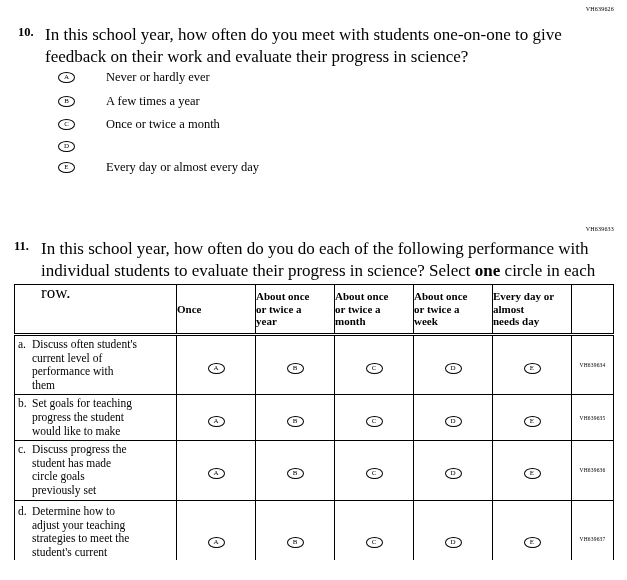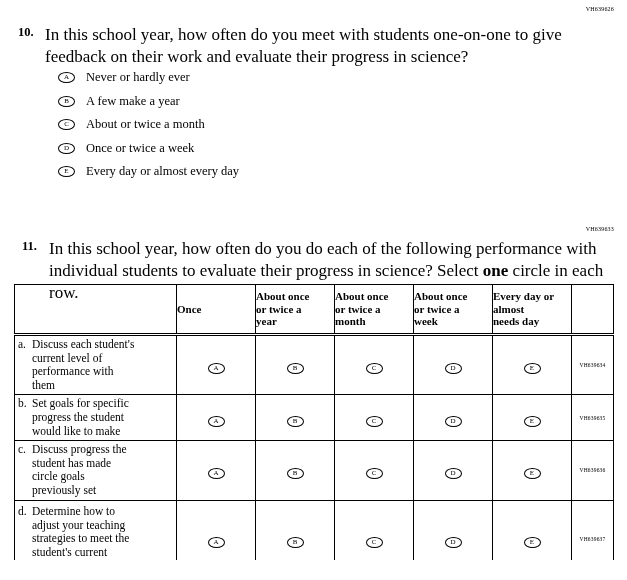--- a/index.html
+++ b/index.html
@@ -6,31 +6,31 @@
   html, body { background: #ffffff; }
   body { font-family: "Liberation Serif", serif; color: #000000; }
   .page { position: relative; width: 627px; height: 560px; background: #ffffff; overflow: hidden; }
 
   .tinycode { font-size: 6px; letter-spacing: 0.2px; }
   .code-q10 { position: absolute; top: 6px; right: 13px; }
   .code-q11 { position: absolute; top: 226px; right: 13px; }
 
   .question { position: absolute; display: flex; }
   .question-10 { top: 24px; left: 18px; }
-  .question-11 { top: 238px; left: 22px; }
+  .question-11 { top: 238px; left: 14px; }
   .qnum { font-weight: bold; width: 27px; flex: none; font-size: 12.5px; line-height: 1.3; }
   .qtext { font-size: 17px; line-height: 1.3; white-space: pre-line; }
 
   .options { position: absolute; top: 70px; left: 58px; }
   .option-row { display: flex; align-items: center; margin-bottom: 8.5px; }
   .bubble { display: inline-flex; align-items: center; justify-content: center;
             width: 17px; height: 11px; border: 1px solid #000; border-radius: 50%;
             font-size: 7px; line-height: 1; flex: none; background: #fff; cursor: pointer; }
   .option-row .bubble { margin-right: 11px; }
-  .option-label { font-size: 12.5px; }
+  .option-label { font-size: 12.5px; margin-left: 20px; }
 
   .q11-table { position: absolute; top: 284px; left: 14px; border-collapse: collapse; table-layout: fixed; }
   .q11-table td, .q11-table th { border: 1px solid #000; vertical-align: middle; }
   .q11-table th { font-size: 11px; font-weight: bold; text-align: left;
                   white-space: pre-line; line-height: 1.18; border-bottom: 3px double #000; }
   .col-label { width: 162px; }
   .col-opt { width: 79px; }
   .col-code { width: 42px; }
   .h-head { height: 50px; }
   .h-a { height: 56px; }
@@ -57,29 +57,28 @@
 feedback on their work and evaluate their progress in science?</div>
   </div>
 
   <div class="options">
     <div class="option-row">
       <span class="bubble">A</span>
       <span class="option-label">Never or hardly ever</span>
     </div>
     <div class="option-row">
       <span class="bubble">B</span>
-      <span class="option-label">A few make a year</span>
+      <span class="option-label">A few times a year</span>
     </div>
     <div class="option-row">
       <span class="bubble">C</span>
-      <span class="option-label">About or twice a month</span>
+      <span class="option-label">Once or twice a month</span>
     </div>
     <div class="option-row">
       <span class="bubble">D</span>
-      <span class="option-label">Once or twice a week</span>
     </div>
     <div class="option-row">
       <span class="bubble">E</span>
       <span class="option-label">Every day or almost every day</span>
     </div>
   </div>
 
   <div class="tinycode code-q11">VH639633</div>
 
   <div class="question question-11">
@@ -105,39 +104,39 @@
       <th class="col-opt">Every day or
 almost
 needs day</th>
       <th class="col-code"></th>
     </tr>
 
     <tr class="h-a">
       <td class="row-label-cell">
         <div class="row-label">
           <span class="row-letter">a.</span>
-          <span class="row-text">Discuss each student's
+          <span class="row-text">Discuss often student's
 current level of
 performance with
 them</span>
         </div>
       </td>
       <td class="bubble-cell"><span class="bubble">A</span></td>
       <td class="bubble-cell"><span class="bubble">B</span></td>
       <td class="bubble-cell"><span class="bubble">C</span></td>
       <td class="bubble-cell"><span class="bubble">D</span></td>
       <td class="bubble-cell"><span class="bubble">E</span></td>
       <td class="code-cell">VH639634</td>
     </tr>
 
     <tr class="h-b">
       <td class="row-label-cell">
         <div class="row-label">
           <span class="row-letter">b.</span>
-          <span class="row-text">Set goals for specific
+          <span class="row-text">Set goals for teaching
 progress the student
 would like to make</span>
         </div>
       </td>
       <td class="bubble-cell"><span class="bubble">A</span></td>
       <td class="bubble-cell"><span class="bubble">B</span></td>
       <td class="bubble-cell"><span class="bubble">C</span></td>
       <td class="bubble-cell"><span class="bubble">D</span></td>
       <td class="bubble-cell"><span class="bubble">E</span></td>
       <td class="code-cell">VH639635</td>

